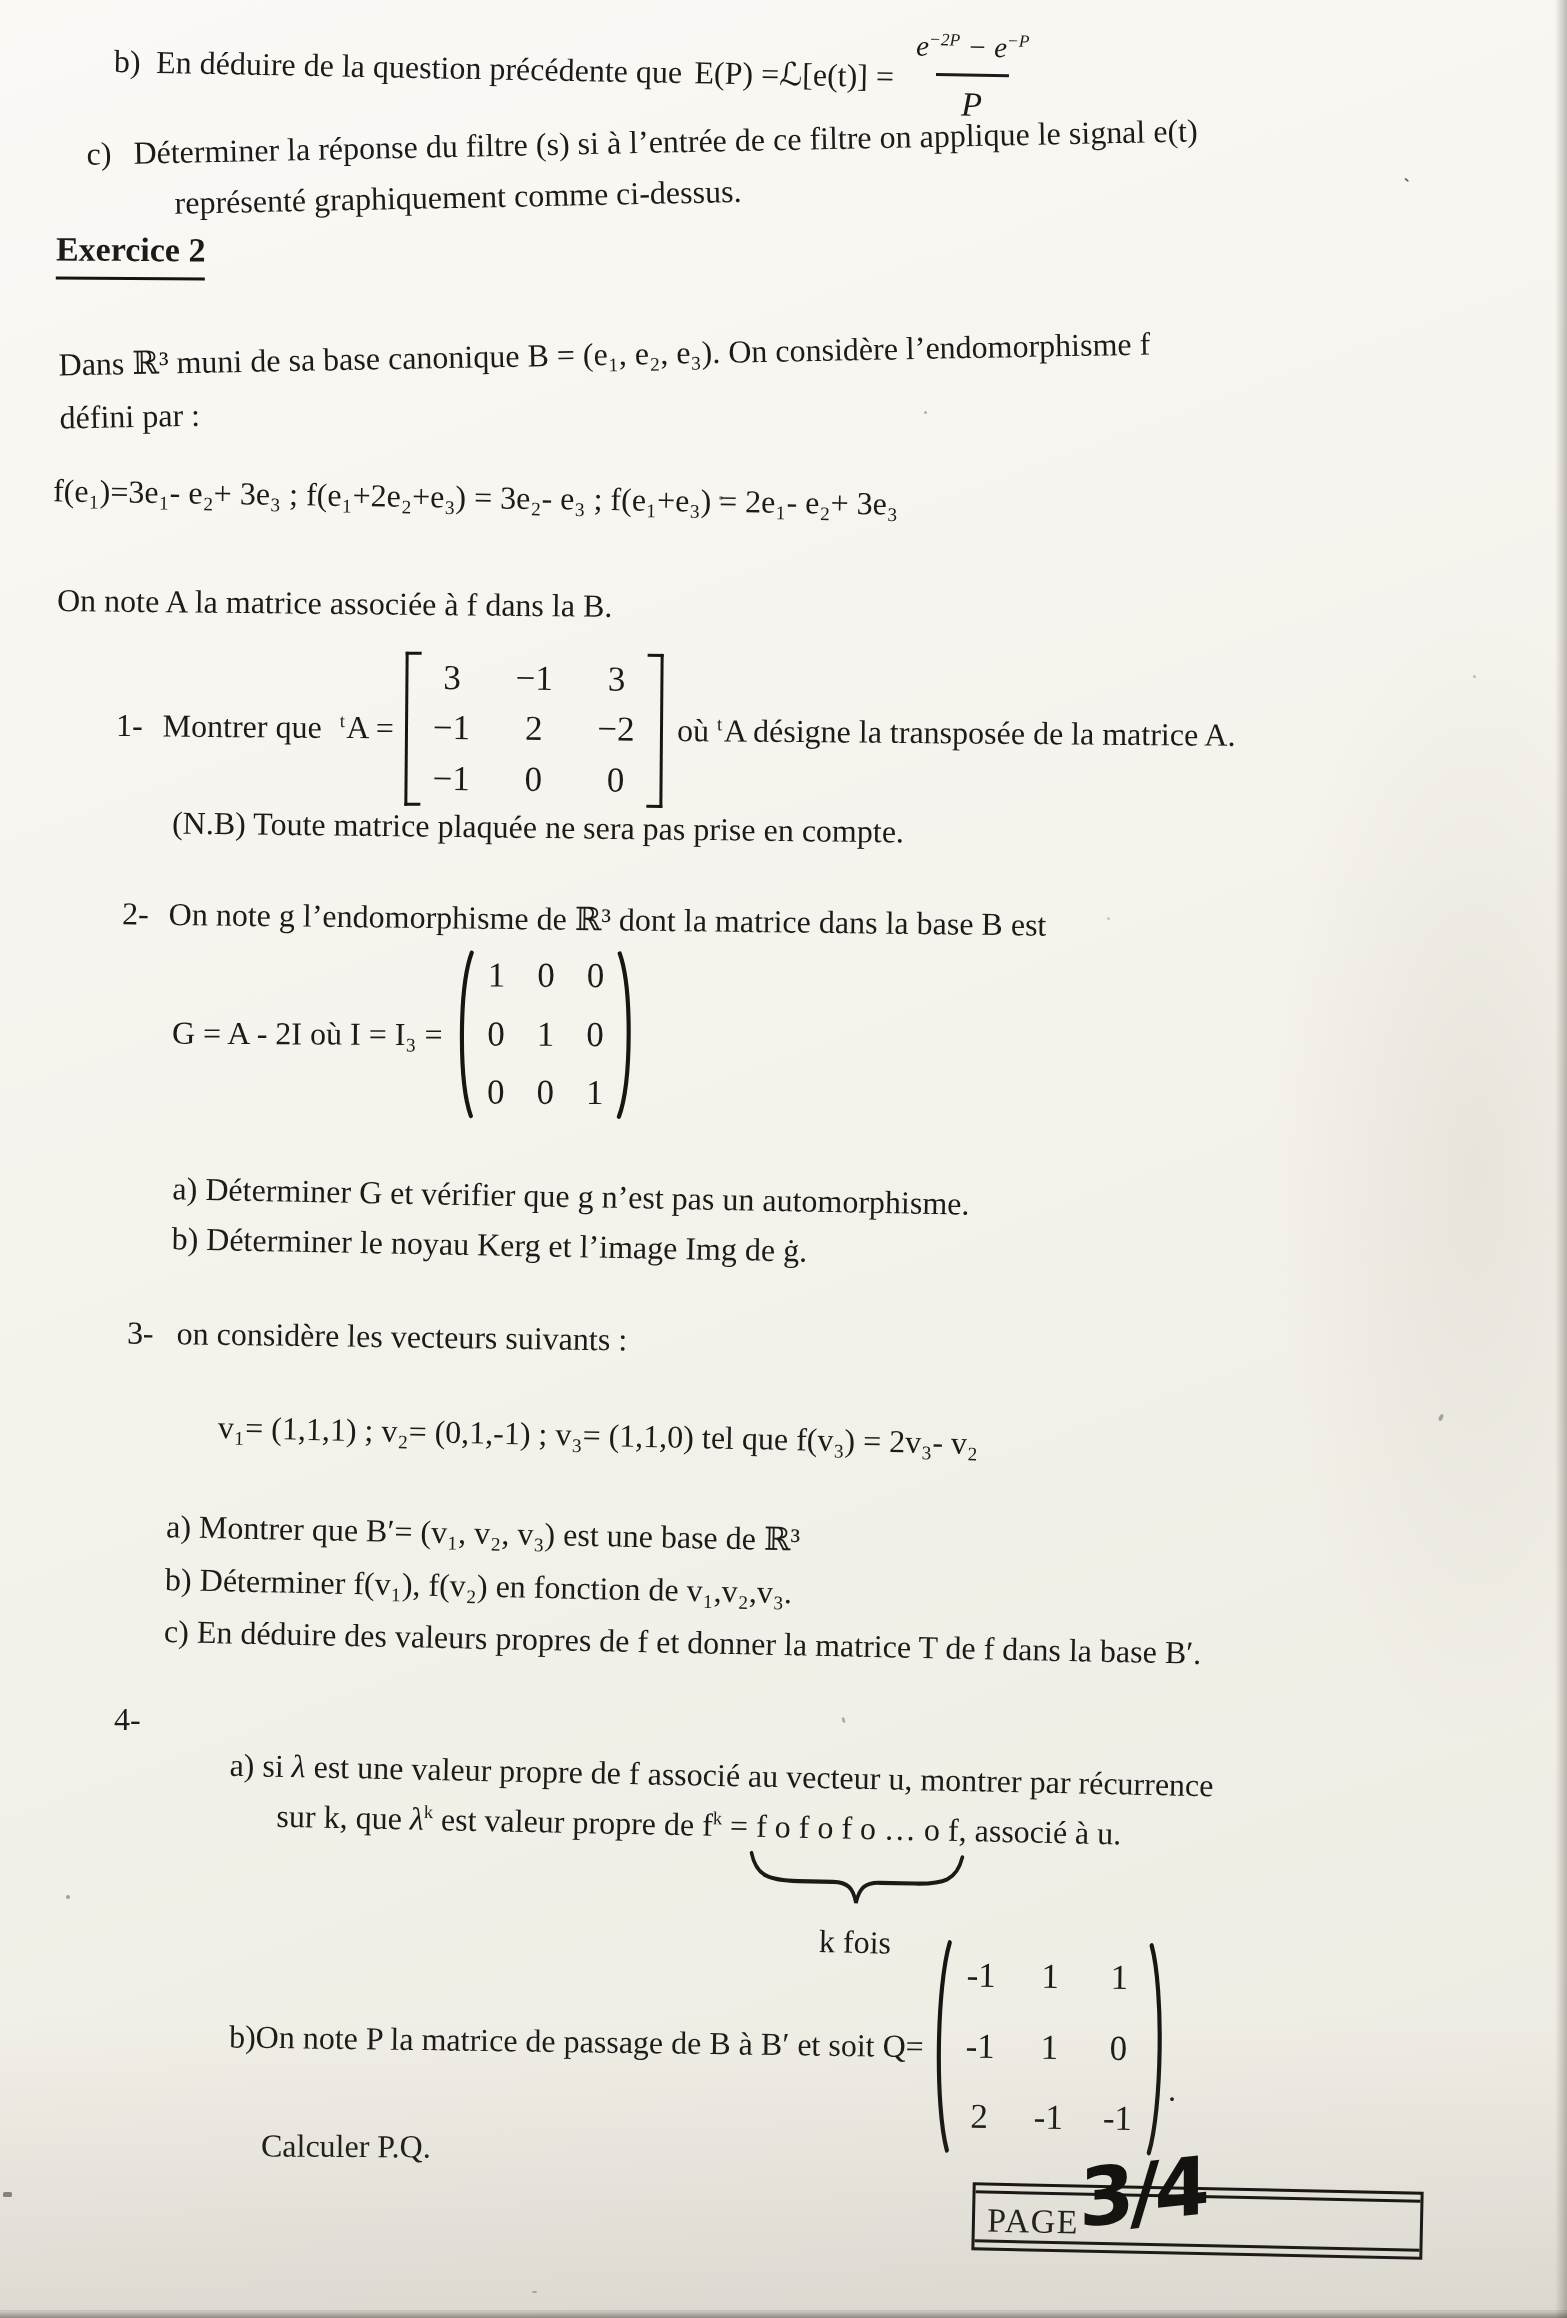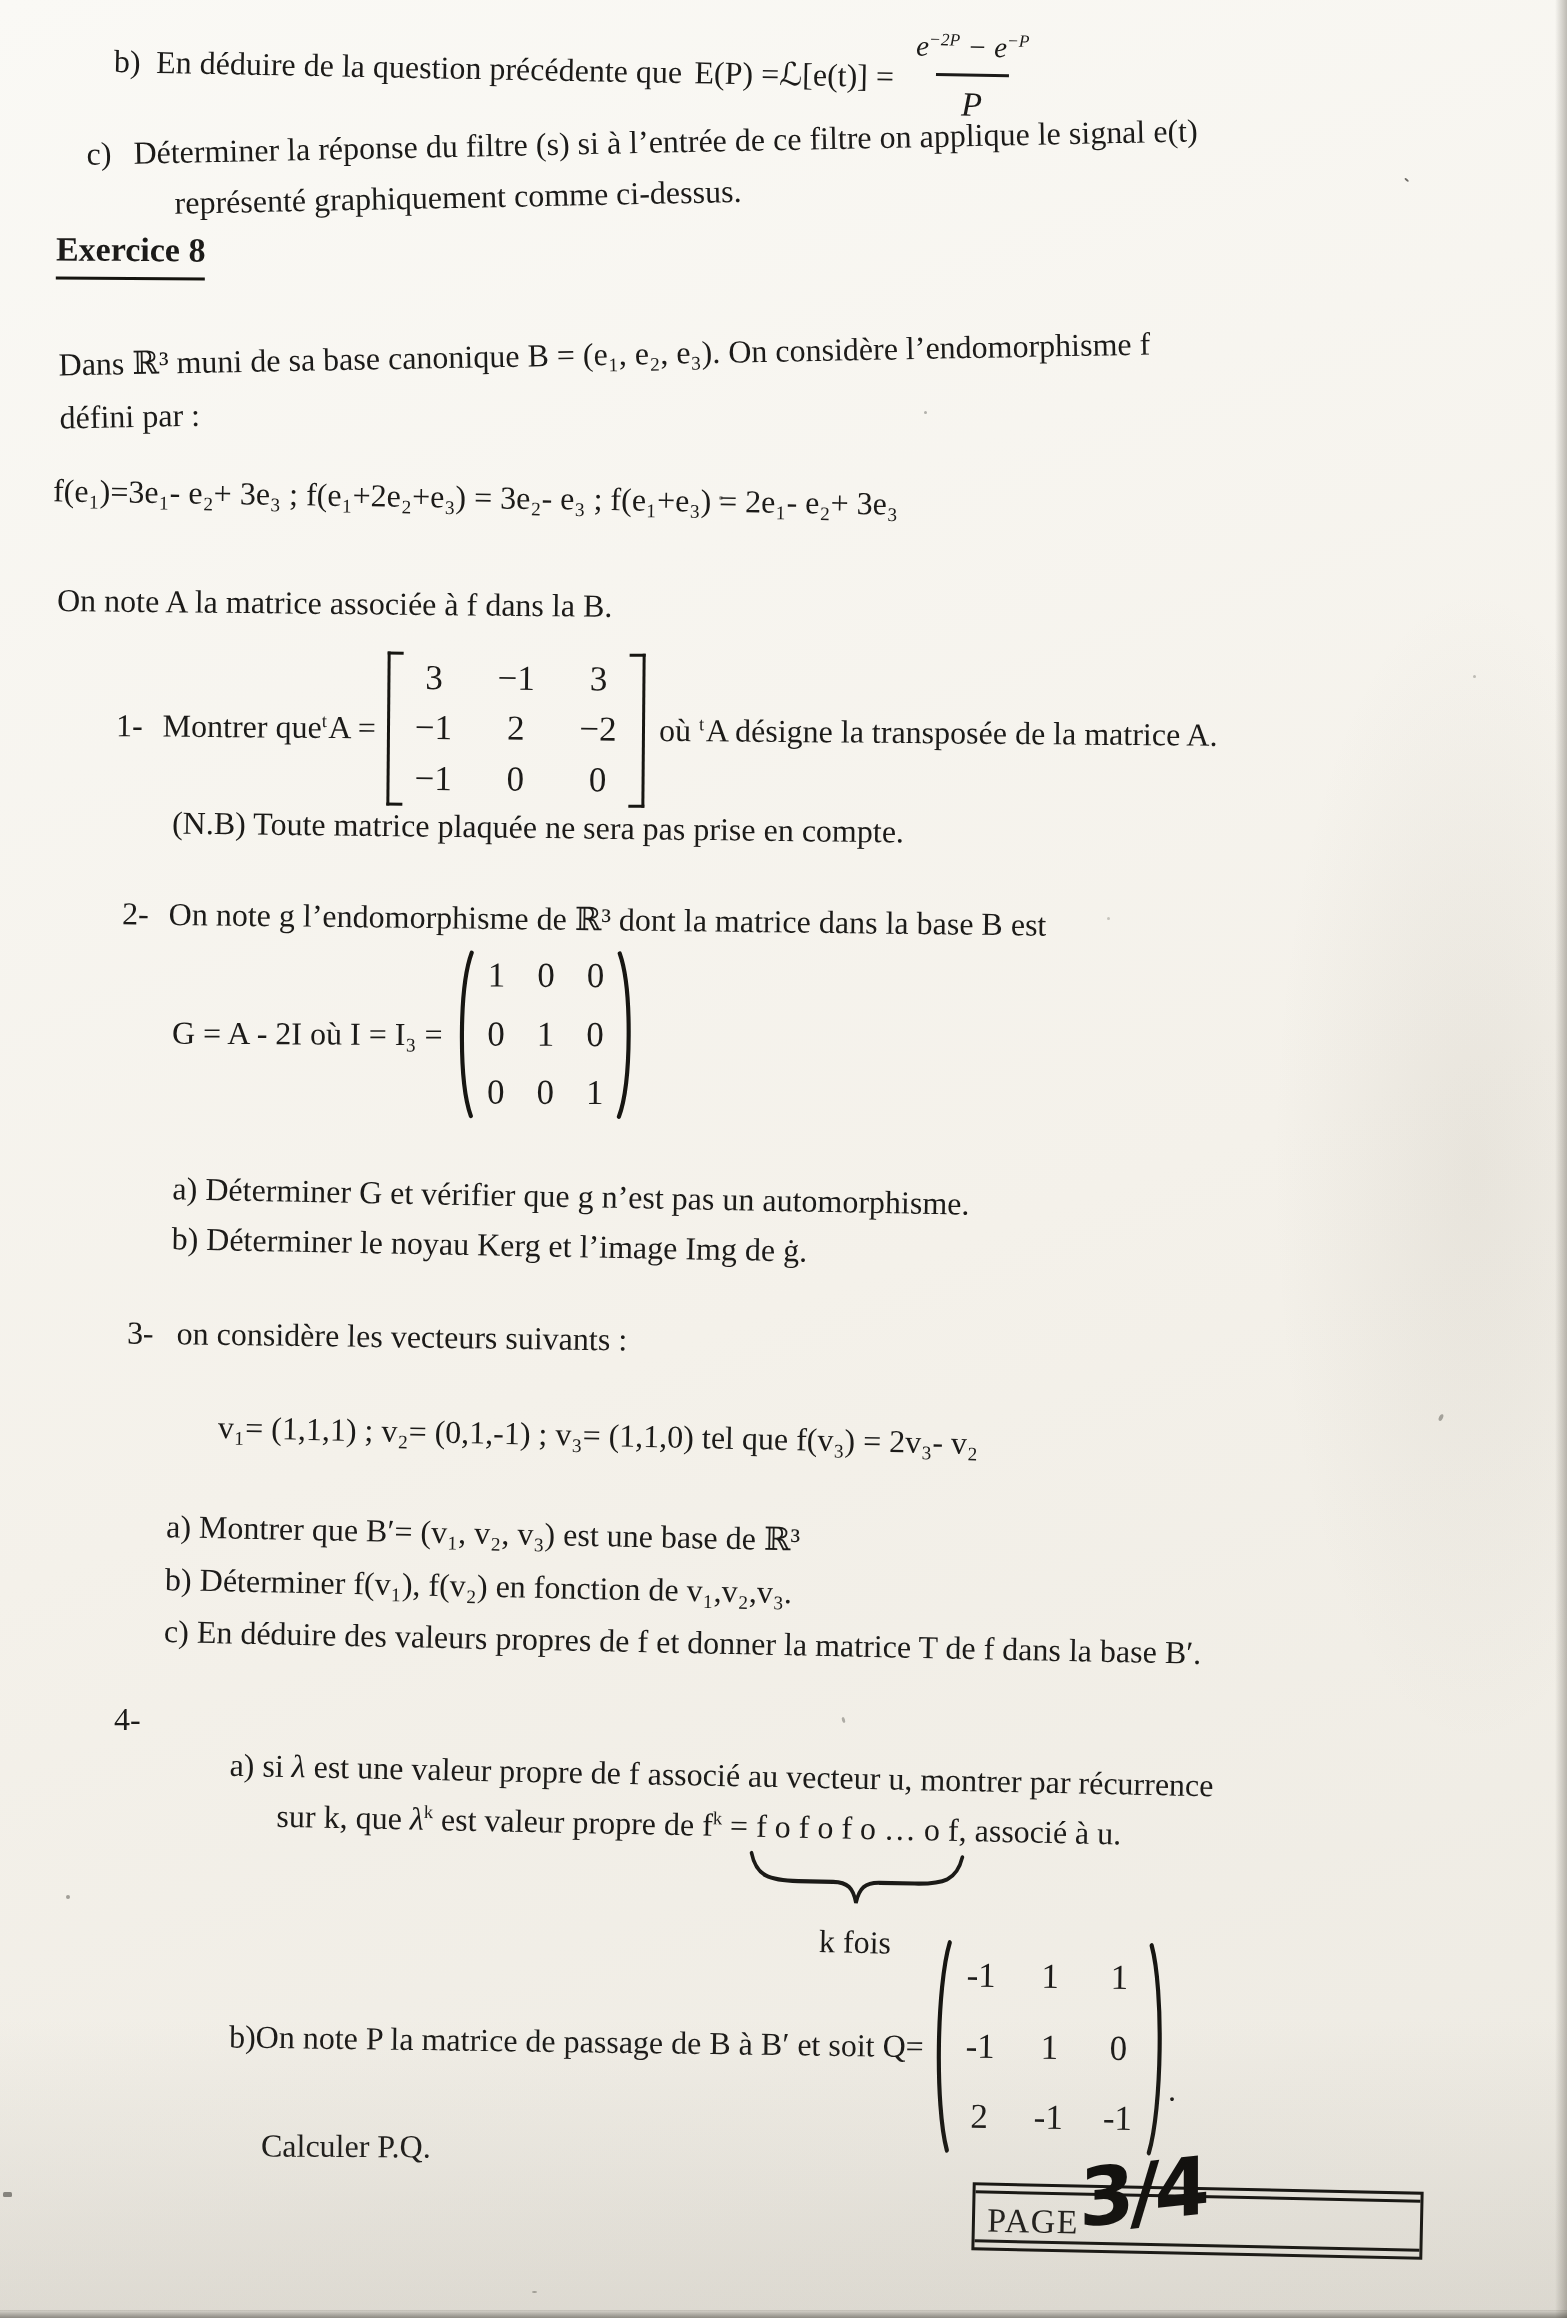--- a/index.html
+++ b/index.html
@@ -85,35 +85,35 @@
       <span class="den">P</span>
     </span>
   </div>
 
   <div class="block" style="left:87px;top:117px;transform:rotate(-1.2deg);line-height:1.6;">
     <div><span>c)</span>
       <span style="margin-left:14px;">Déterminer la réponse du filtre (s) si à l’entrée de ce filtre on applique le signal e(t)</span></div>
     <div style="padding-left:87px;">représenté graphiquement comme ci-dessus.</div>
   </div>
 
-  <div class="block heading" style="left:56px;top:226px;transform:rotate(0.4deg);">Exercice 8</div>
+  <div class="block heading" style="left:56px;top:226px;transform:rotate(0.4deg);">Exercice 2</div>
 
   <div class="block" style="left:59px;top:328px;transform:rotate(-1.1deg);line-height:1.65;">
     <div>Dans ℝ³ muni de sa base canonique B = (e₁, e₂, e₃). On considère l’endomorphisme f</div>
     <div>défini par :</div>
   </div>
 
   <div class="block" style="left:53px;top:475px;transform:rotate(0.9deg);">f(e₁)=3e₁- e₂+ 3e₃  ;  f(e₁+2e₂+e₃) = 3e₂- e₃  ;  f(e₁+e₃) = 2e₁- e₂+ 3e₃</div>
 
   <div class="block" style="left:57px;top:581px;transform:rotate(0.6deg);">On note A la matrice associée à f dans la B.</div>
 
   <div class="block row" style="left:116px;top:654px;transform:rotate(0.5deg);">
     <span>1-</span>
     <span style="margin-left:20px;">Montrer que</span>
-    <span style="margin-left:0;"><span class="presup">t</span><span>A =</span></span>
+    <span style="margin-left:18px;"><span class="presup">t</span><span>A =</span></span>
     <span class="matrix m-sq" style="margin-left:10.8px;">
       <span class="sqb l"></span>
       <span class="cells">
         <span>3</span>
           <span>−1</span>
           <span>3</span>
         <span>−1</span>
           <span>2</span>
           <span>−2</span>
         <span>−1</span>

